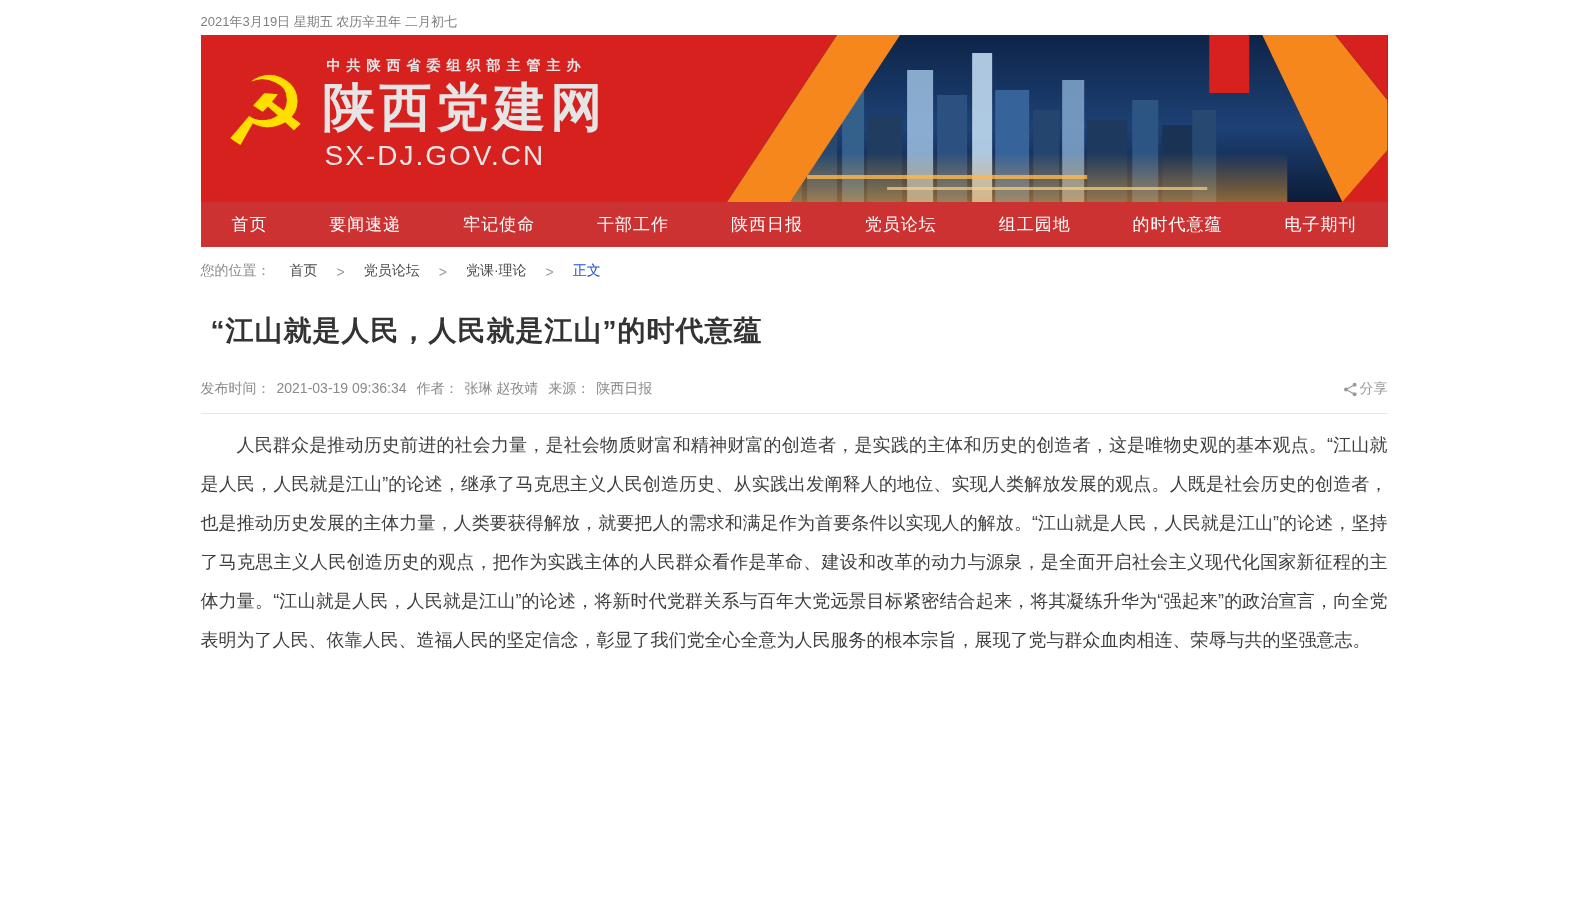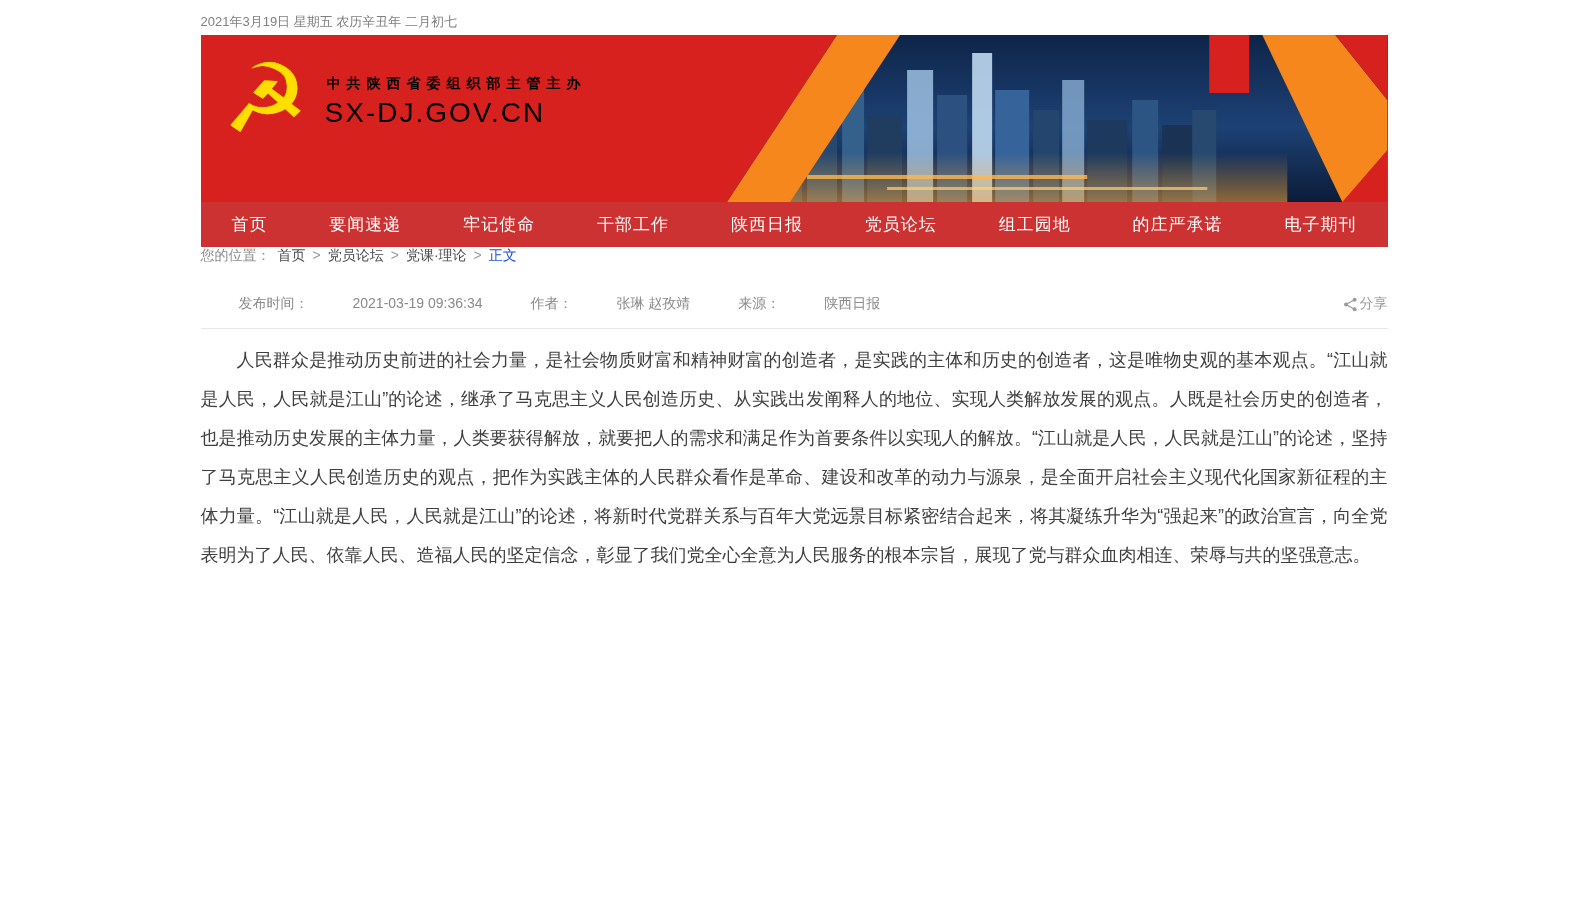--- a/index.html
+++ b/index.html
@@ -27,21 +27,21 @@
     width: 59%; height: 100%; display: block;
   }
   .brand {
     position: absolute; left: 22px; top: 16px;
     display: flex; align-items: center; gap: 14px; z-index: 2;
   }
   .emblem {
     font-size: 96px; line-height: 1; color: #ffde00;
     text-shadow: 0 0 1px #ffb400;
   }
-  .brand-text { color: #000000; }
+  .brand-text { color: #e5e5e5; }
   .supervisor {
     font-size: 14px; font-weight: 700; letter-spacing: 6px;
     margin: 6px 0 4px 4px; white-space: nowrap;
   }
   .site-name {
     font-size: 52px; font-weight: 700; letter-spacing: 5px;
     line-height: 1.1; white-space: nowrap;
   }
   .site-domain {
     font-size: 28px; letter-spacing: 2px; margin: 4px 0 0 2px;
@@ -53,40 +53,40 @@
     height: 45px; background: #cc3232;
     display: flex; justify-content: space-around; align-items: center;
   }
   .nav a {
     color: #ffffff; text-decoration: none; font-size: 17px;
     letter-spacing: 1px; white-space: nowrap;
   }
 
   
   .breadcrumb {
-    font-size: 14px; color: #8b8b8b;
-    display: flex; align-items: flex-start; gap: 7px;
+    margin-top: 15px; font-size: 14px; color: #8b8b8b;
+    display: flex; align-items: flex-end; gap: 19px;
   }
   .breadcrumb a { color: #4a4a4a; text-decoration: none; }
   .breadcrumb .sep { color: #9a9a9a; }
   .breadcrumb .current { color: #1d4ed8; }
 
   
   .article-title {
     margin: 32px 0 0 10px;
     font-size: 28px; font-weight: 700; color: #333333;
     letter-spacing: 1px;
   }
   .meta-row {
     margin-top: 30px; padding-bottom: 15px;
     border-bottom: 1px solid #e7e7e7;
     display: flex; justify-content: space-between; align-items: center;
     font-size: 14px; color: #8a8a8a;
   }
-  .meta-left span { margin-right: 6px; margin-left: 38px; }
+  .meta-left span { margin-right: 6px; }
   .share {
     display: flex; align-items: center; gap: 2px;
     color: #9a9a9a; cursor: pointer;
   }
   .share svg { display: block; }
 
   .article-body { margin-top: 12px; }
   .article-body p {
     margin: 0 0 26px 0;
     font-size: 18px; line-height: 39px; color: #3f3f3f;
@@ -136,48 +136,50 @@
       <polygon points="150,0 213,0 103,167 40,167" fill="#f5871c"></polygon>
       <rect x="522" y="0" width="40" height="58" fill="#d7211e"></rect>
       <polygon points="575,0 648,0 700,65 700,167 655,167" fill="#f5871c"></polygon>
       <polygon points="648,0 700,0 700,65" fill="#d7211e"></polygon>
       <polygon points="700,115 700,167 655,167" fill="#d7211e"></polygon>
     </svg>
     <div class="brand">
       <span class="emblem">☭</span>
       <div class="brand-text">
         <div class="supervisor">中共陕西省委组织部主管主办</div>
+        <div class="site-name">陕西党建网</div>
         <div class="site-domain">SX-DJ.GOV.CN</div>
       </div>
     </div>
   </div>
 
   <nav class="nav">
     <a href="#">首页</a>
     <a href="#">要闻速递</a>
     <a href="#">牢记使命</a>
     <a href="#">干部工作</a>
     <a href="#">陕西日报</a>
     <a href="#">党员论坛</a>
     <a href="#">组工园地</a>
-    <a href="#">的庄严承诺</a>
+    <a href="#">的时代意蕴</a>
     <a href="#">电子期刊</a>
   </nav>
 
   <div class="breadcrumb">
     <span>您的位置：</span>
     <a href="#">首页</a>
     <span class="sep">&gt;</span>
     <a href="#">党员论坛</a>
     <span class="sep">&gt;</span>
     <a href="#">党课·理论</a>
     <span class="sep">&gt;</span>
     <span class="current">正文</span>
   </div>
 
+  <h1 class="article-title">“江山就是人民，人民就是江山”的时代意蕴</h1>
 
   <div class="meta-row">
     <div class="meta-left">
       <span>发布时间：</span><span>2021-03-19 09:36:34</span>
       <span>作者：</span><span>张琳 赵孜靖</span>
       <span>来源：</span><span>陕西日报</span>
     </div>
     <div class="share">
       <svg width="15" height="15" viewBox="0 0 16 16">
         <circle cx="3.2" cy="8" r="2.1" fill="#9a9a9a"></circle>

